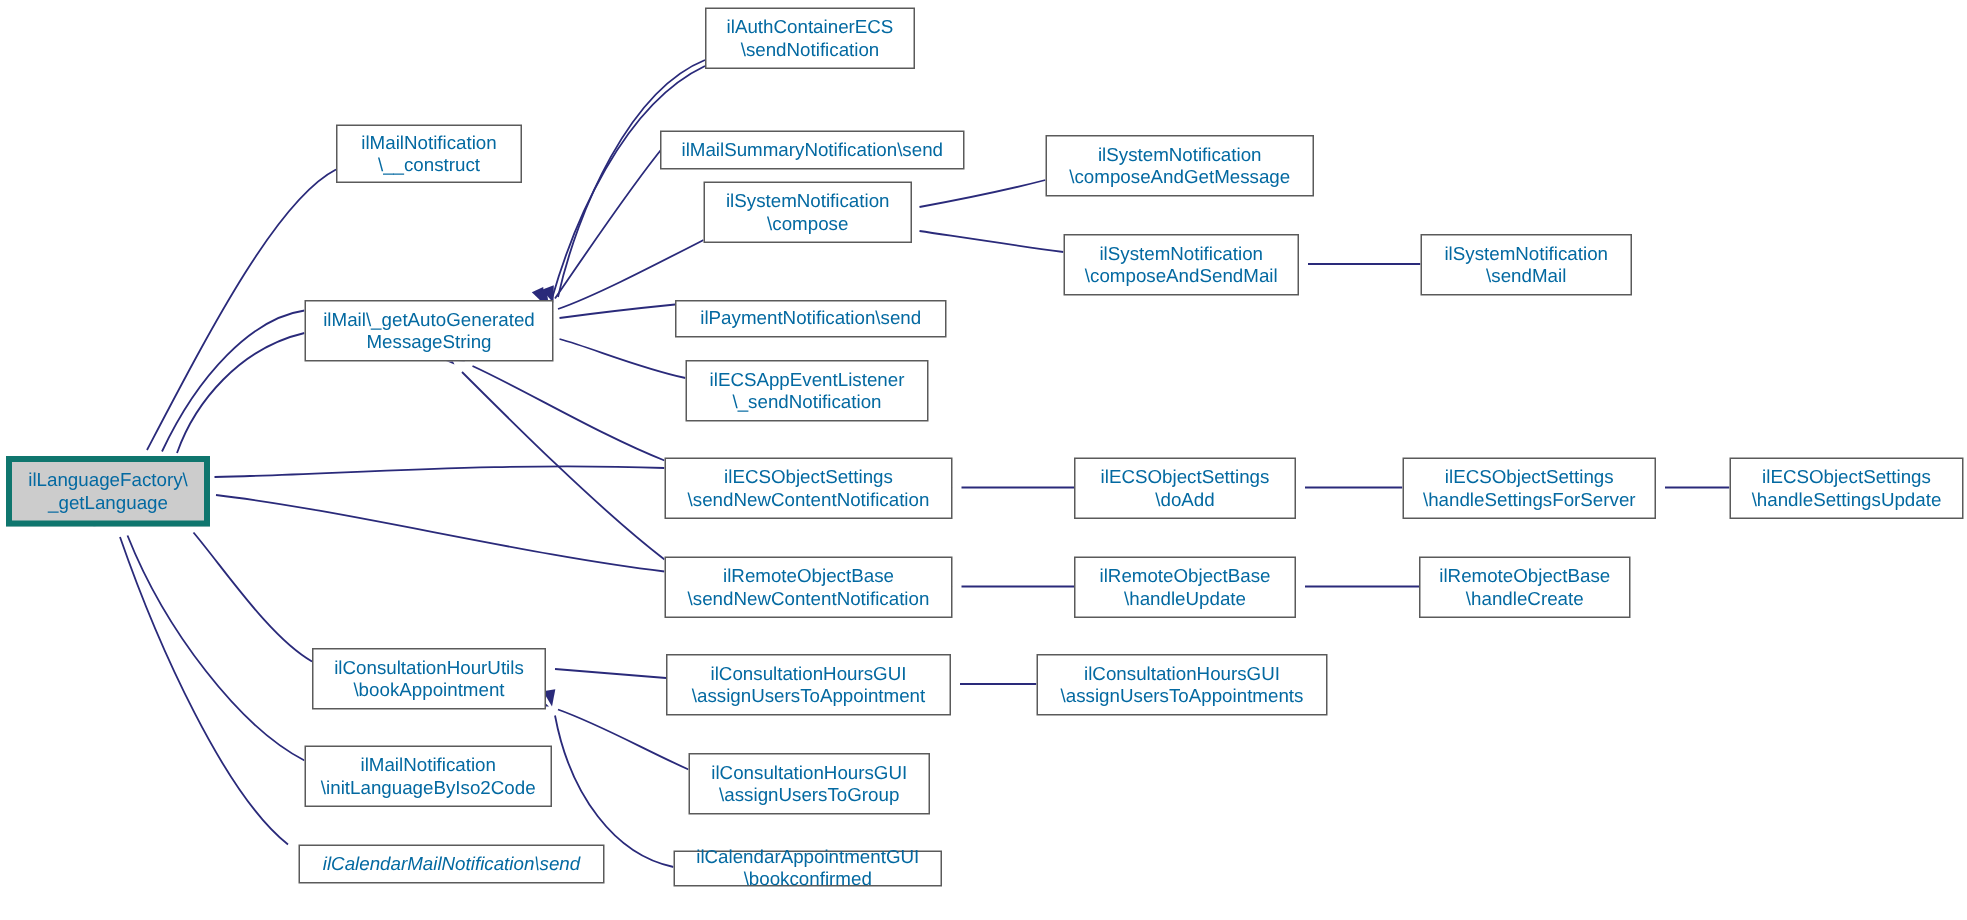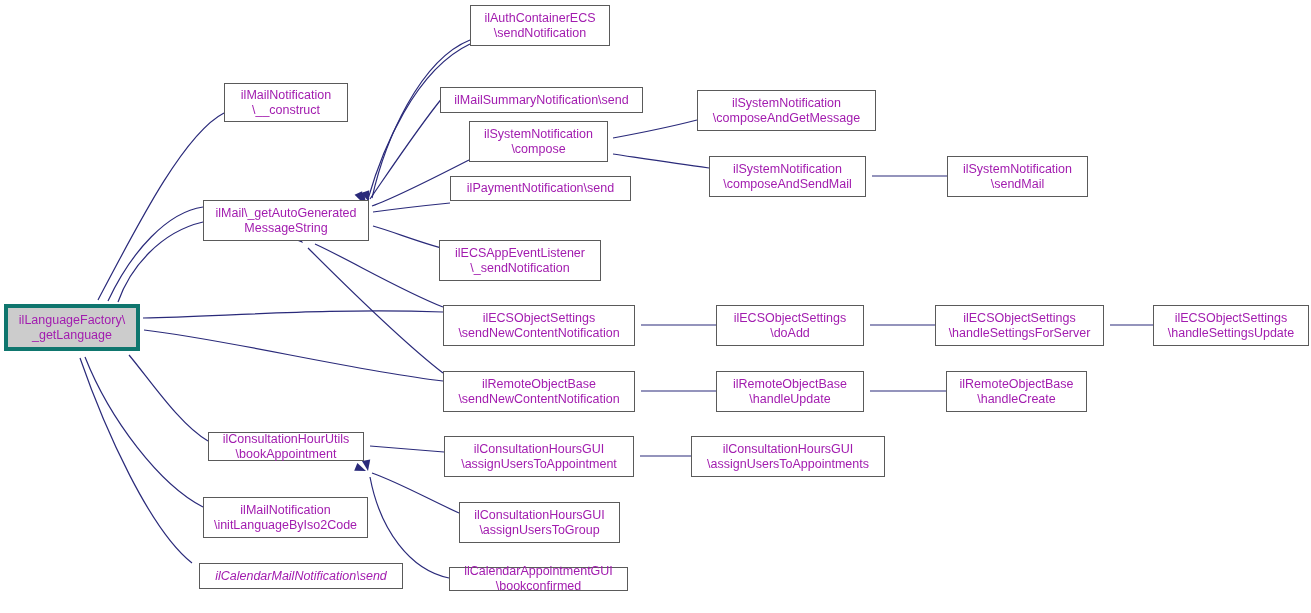--- a/index.html
+++ b/index.html
@@ -26,21 +26,21 @@
   }
   .node {
     position: absolute;
     box-sizing: border-box;
     border: 1px solid #5a5a5a;
     background: #ffffff;
     display: flex;
     align-items: center;
     justify-content: center;
     text-align: center;
-    color: #a21caf;
+    color: #0369a1;
     font-size: 12.5px;
     line-height: 15px;
     white-space: pre;
     letter-spacing: 0px;
   }
   .node.highlight {
     background: #cccccc;
     border: 4px solid #0f766e;
   }
   .node .label {
@@ -121,28 +121,28 @@
 _getLanguage</span></div>
       <div class="node" style="left: 224px; top: 83px; width: 124px; height: 39px;"><span class="label">ilMailNotification
 \__construct</span></div>
       <div class="node" style="left: 203px; top: 200px; width: 166px; height: 41px;"><span class="label">ilMail\_getAutoGenerated
 MessageString</span></div>
       <div class="node" style="left: 470px; top: 5px; width: 140px; height: 41px;"><span class="label">ilAuthContainerECS
 \sendNotification</span></div>
       <div class="node" style="left: 440px; top: 71px; width: 203px; height: 26px; margin-top: 16px;"><span class="label">ilMailSummaryNotification\send</span></div>
       <div class="node" style="left: 469px; top: 121px; width: 139px; height: 41px;"><span class="label">ilSystemNotification
 \compose</span></div>
-      <div class="node" style="left: 450px; top: 176px; width: 181px; height: 25px;"><span class="label">ilPaymentNotification\send</span></div>
-      <div class="node" style="left: 439px; top: 240px; width: 162px; height: 41px;"><span class="label">ilECSAppEventListener
+      <div class="node" style="left: 450px; top: 200px; width: 181px; height: 25px;"><span class="label">ilPaymentNotification\send</span></div>
+      <div class="node" style="left: 457px; top: 240px; width: 162px; height: 41px;"><span class="label">ilECSAppEventListener
 \_sendNotification</span></div>
       <div class="node" style="left: 443px; top: 305px; width: 192px; height: 41px;"><span class="label">ilECSObjectSettings
 \sendNewContentNotification</span></div>
       <div class="node" style="left: 443px; top: 371px; width: 192px; height: 41px;"><span class="label">ilRemoteObjectBase
 \sendNewContentNotification</span></div>
-      <div class="node" style="left: 208px; top: 432px; width: 156px; height: 29px;"><span class="label">ilConsultationHourUtils
+      <div class="node" style="left: 208px; top: 432px; width: 156px; height: 41px;"><span class="label">ilConsultationHourUtils
 \bookAppointment</span></div>
       <div class="node" style="left: 203px; top: 497px; width: 165px; height: 41px;"><span class="label">ilMailNotification
 \initLanguageByIso2Code</span></div>
       <div class="node" style="left: 199px; top: 563px; width: 204px; height: 26px; font-style: italic;"><span class="label">ilCalendarMailNotification\send</span></div>
       <div class="node" style="left: 697px; top: 90px; width: 179px; height: 41px;"><span class="label">ilSystemNotification
 \composeAndGetMessage</span></div>
       <div class="node" style="left: 709px; top: 156px; width: 157px; height: 41px;"><span class="label">ilSystemNotification
 \composeAndSendMail</span></div>
       <div class="node" style="left: 947px; top: 156px; width: 141px; height: 41px;"><span class="label">ilSystemNotification
 \sendMail</span></div>

